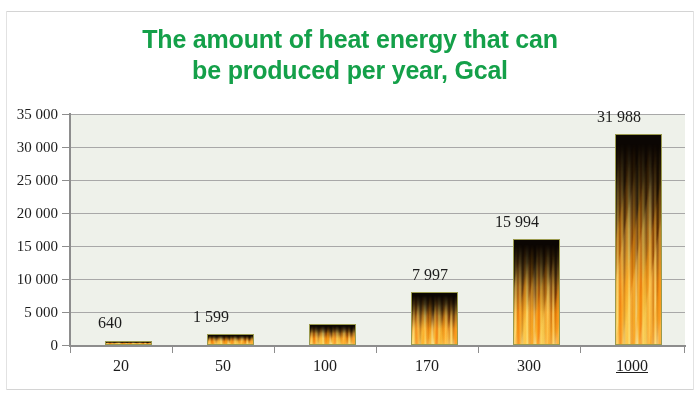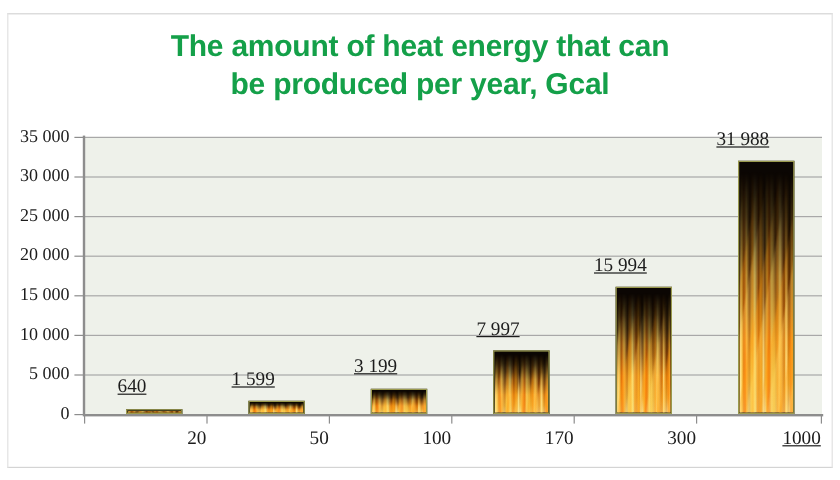--- a/index.html
+++ b/index.html
@@ -121,21 +121,21 @@
     text-align: right;
     font-family: "Liberation Serif", serif;
     font-size: 15px;
     color: #1c1c1c;
     line-height: 15px;
   }
 
   .x-label {
     position: absolute;
     top: 357px;
-    text-align: right;
+    text-align: center;
     font-family: "Liberation Serif", serif;
     font-size: 16px;
     color: #1c1c1c;
     line-height: 18px;
   }
 
   
   .bar {
     position: absolute;
     border: 1px solid #9a9a4e;
@@ -212,21 +212,20 @@
   }
 
   .bar-value {
     position: absolute;
     text-align: center;
     font-family: "Liberation Serif", serif;
     font-size: 16px;
     color: #1c1c1c;
     line-height: 17px;
     white-space: nowrap;
-    text-decoration: underline;
   }
 </style>
 </head>
 <body>
 
 <div id="chart-root">
 
   <div class="frame-top"></div>
   <div class="frame-bottom"></div>
   <div class="frame-left"></div>
@@ -312,18 +311,17 @@
 
   <div class="x-label" style="left:70px; width:102px;">20</div>
   <div class="x-label" style="left:172px; width:102px;">50</div>
   <div class="x-label" style="left:274px; width:102px;">100</div>
   <div class="x-label" style="left:376px; width:102px;">170</div>
   <div class="x-label" style="left:478px; width:102px;">300</div>
   <div class="x-label" style="left:580px; width:104px;text-decoration:underline;">1000</div>
 
   <div class="bar-value" style="left:80px; width:60px; top:314px;text-align:center;">640</div>
   <div class="bar-value" style="left:178px; width:66px; top:308px;">1 599</div>
-  <div class="bar-value" style="left:280px; width:66px; top:297px;">3 199</div>
-  <div class="bar-value" style="left:382px; width:66px; top:266px;">7 997</div>
+  <div class="bar-value" style="left:382px; width:66px; top:266px;text-align:right;">7 997</div>
   <div class="bar-value" style="left:480px; width:74px; top:213px;">15 994</div>
   <div class="bar-value" style="left:582px; width:74px; top:108px;">31 988</div>
 
 </div>
 
 </body></html>

